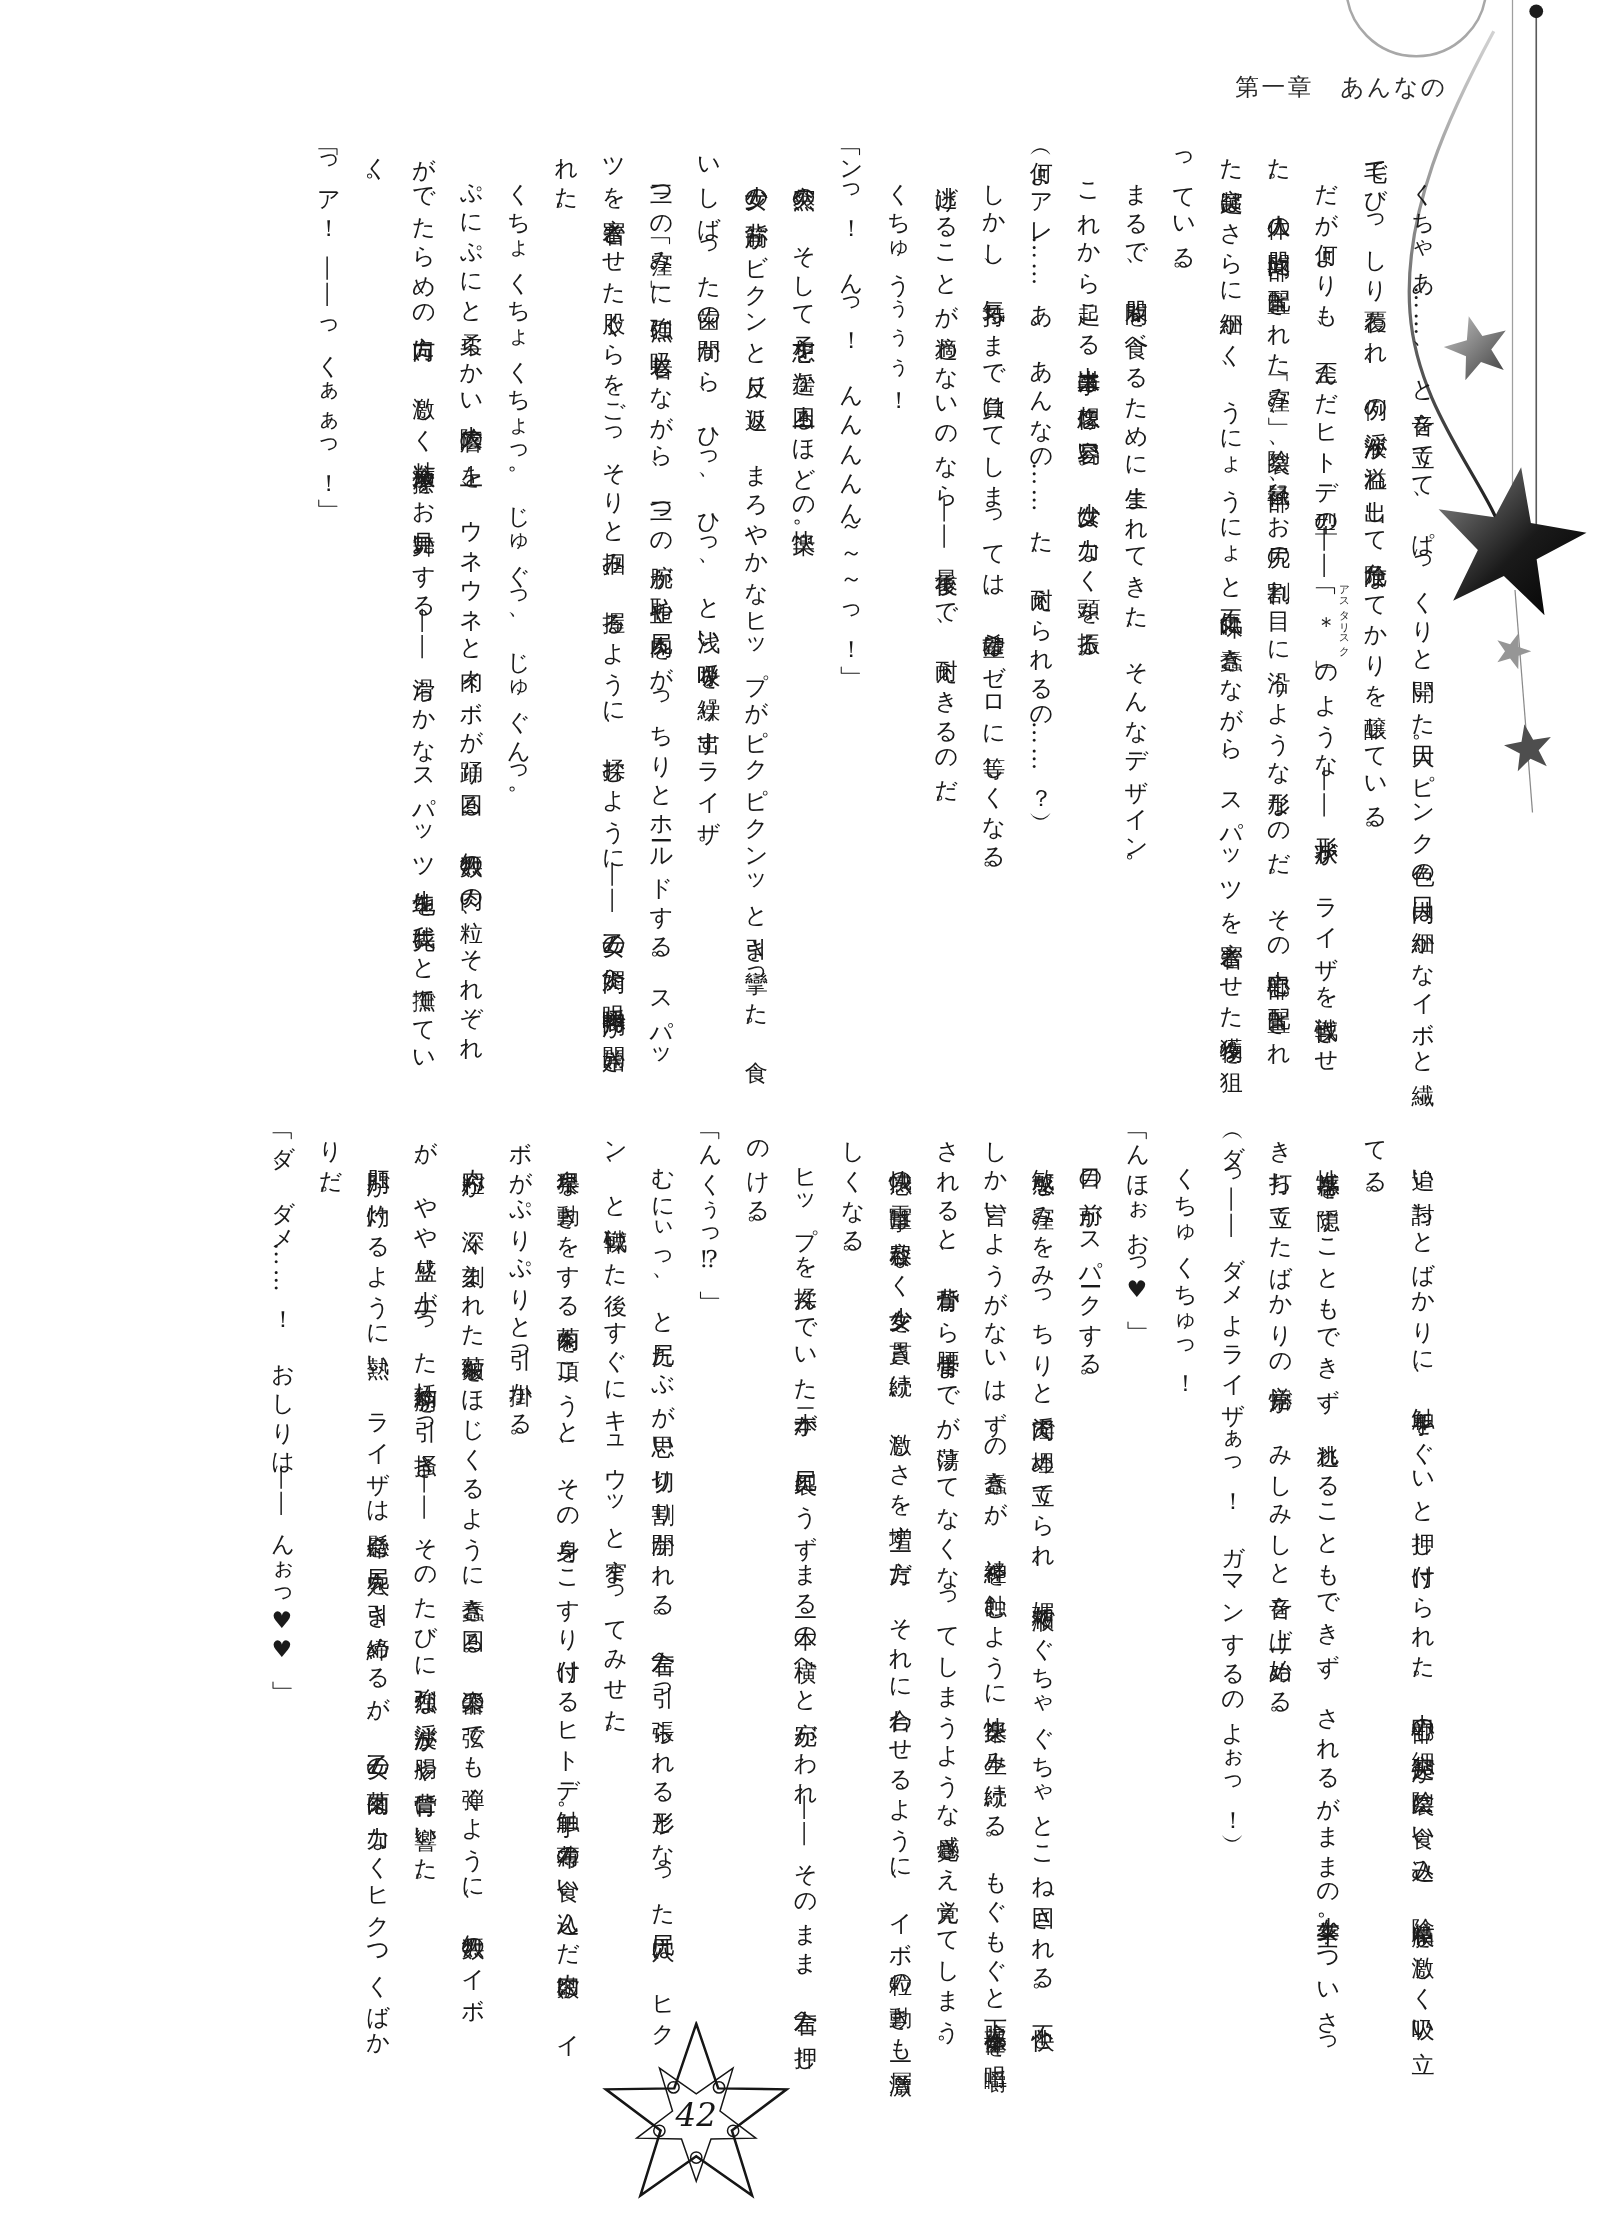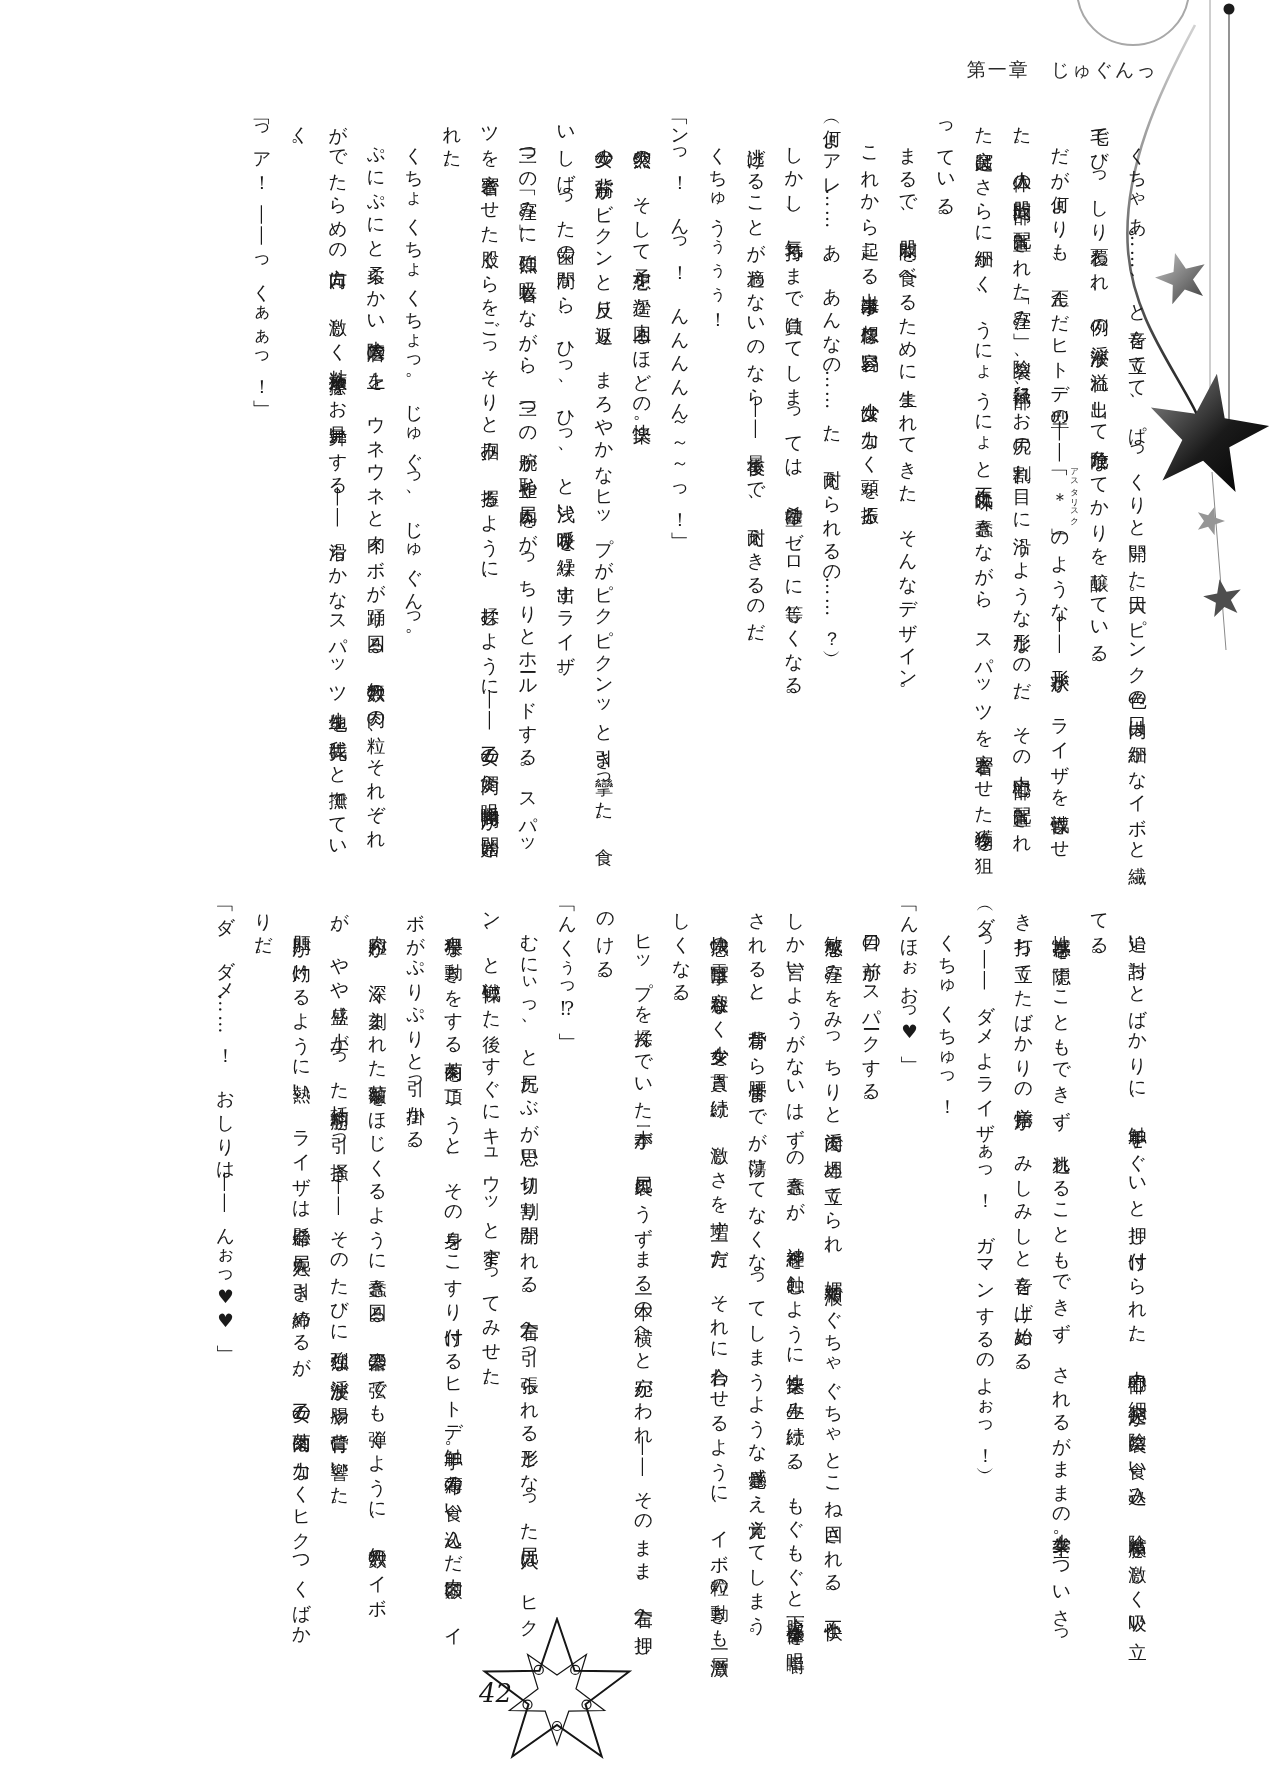--- a/index.html
+++ b/index.html
@@ -19,21 +19,21 @@
   }
   .vblock p{margin:0;padding:0;}
   ruby rt{font-size:8.5px;letter-spacing:0;color:#1a1a1a;}
   #upper-block{top:113px;right:124px;height:742px;width:1050px;}
   #lower-block{top:900px;right:124px;height:752px;width:1110px;}
   .deco{position:absolute;pointer-events:none;}
   #deco-top-right{top:0;left:1040px;}
   #deco-bottom{top:1617px;left:479px;}
   .page-number{
     position:absolute;top:1678px;left:479px;width:156px;
-    font-style:italic;font-size:26px;color:#161616;
+    text-align:center;font-style:italic;font-size:26px;color:#161616;
   }
 </style>
 </head>
 <body>
 
 <div id="page">
 
   <svg id="deco-top-right" class="deco" width="240" height="660" viewBox="0 0 240 660" aria-hidden="true">
     <defs>
       <linearGradient id="g-swirl" x1="0" y1="0" x2="0" y2="1">
@@ -55,21 +55,21 @@
     <line x1="189" y1="12" x2="189" y2="420" stroke="#5a5a5a" stroke-width="1.3"></line>
     <line x1="172" y1="472" x2="186" y2="650" stroke="#8a8a8a" stroke-width="1"></line>
     <circle cx="189" cy="9" r="5.5" fill="#1c1c1c"></circle>
     <path d="M 155,25 C 120,90 82,170 88,250 C 94,330 150,385 166,437" fill="none" stroke="url(#g-swirl)" stroke-width="2.6"></path>
     <polygon fill="url(#g-star-gray)" points="135.0,252.9 145.9,268.7 164.6,264.3 153.0,279.6 163.0,296.0 144.8,289.6 132.3,304.2 132.8,285.0 115.0,277.6 133.5,272.1"></polygon>
     <polygon fill="url(#g-star-dark)" points="176.9,373.8 184.7,418.3 229.2,426.1 189.3,447.3 195.6,492.1 163.1,460.7 122.5,480.5 142.3,439.9 110.9,407.4 155.7,413.7"></polygon>
     <polygon fill="#969696" points="174.6,506.7 174.9,517.5 185.0,521.0 174.9,524.5 174.6,535.3 168.1,526.7 157.9,529.8 164.0,521.0 157.9,512.2 168.1,515.3"></polygon>
     <polygon fill="#4e4e4e" points="179.5,579.3 186.5,591.8 200.7,589.6 190.9,600.1 197.4,612.9 184.4,606.9 174.2,617.0 175.9,602.8 163.2,596.2 177.2,593.4"></polygon>
   </svg>
 
-  <div class="chapter-header">第一章　じゅぐんっ</div>
+  <div class="chapter-header">第一章　あんなの</div>
 
   <div id="upper-block" class="vblock">
       <p>　くちゃあ……、と音を立てて、ぱっくりと開いた大口。ピンク色の口内は細かなイボと繊毛でびっしり覆われ、例の淫液が溢れ出して危険なてかりを醸している。</p>
       <p>　だが何よりも、歪んだヒトデ型の――「<ruby>＊<rt>アスタリスク</rt></ruby>」のような――形状が、ライザを戦慄させた。人体の股間部に配置された「窪み」、陰裂、鼠径部、お尻の割れ目、に沿うような形なのだ。その中心部に配置された突起はさらに細かく、うにょうにょと不気味に蠢きながら、スパッツを密着させた獲物を狙っている。</p>
       <p>　まるで、股間を食べるために生まれてきた、そんなデザイン。</p>
       <p>　これから起こる出来事は想像に容易い。少女は力なく頭を振る。</p>
       <p>（何よアレ……あ、あんなの……た、耐えられるの……？）</p>
       <p>　しかし、気持ちまで負けてしまっては、希望はゼロに等しくなる。</p>
       <p>　逃げることが適わないのなら――最後まで、耐えきるのだ。</p>
       <p>　くちゅうぅぅぅ！</p>

